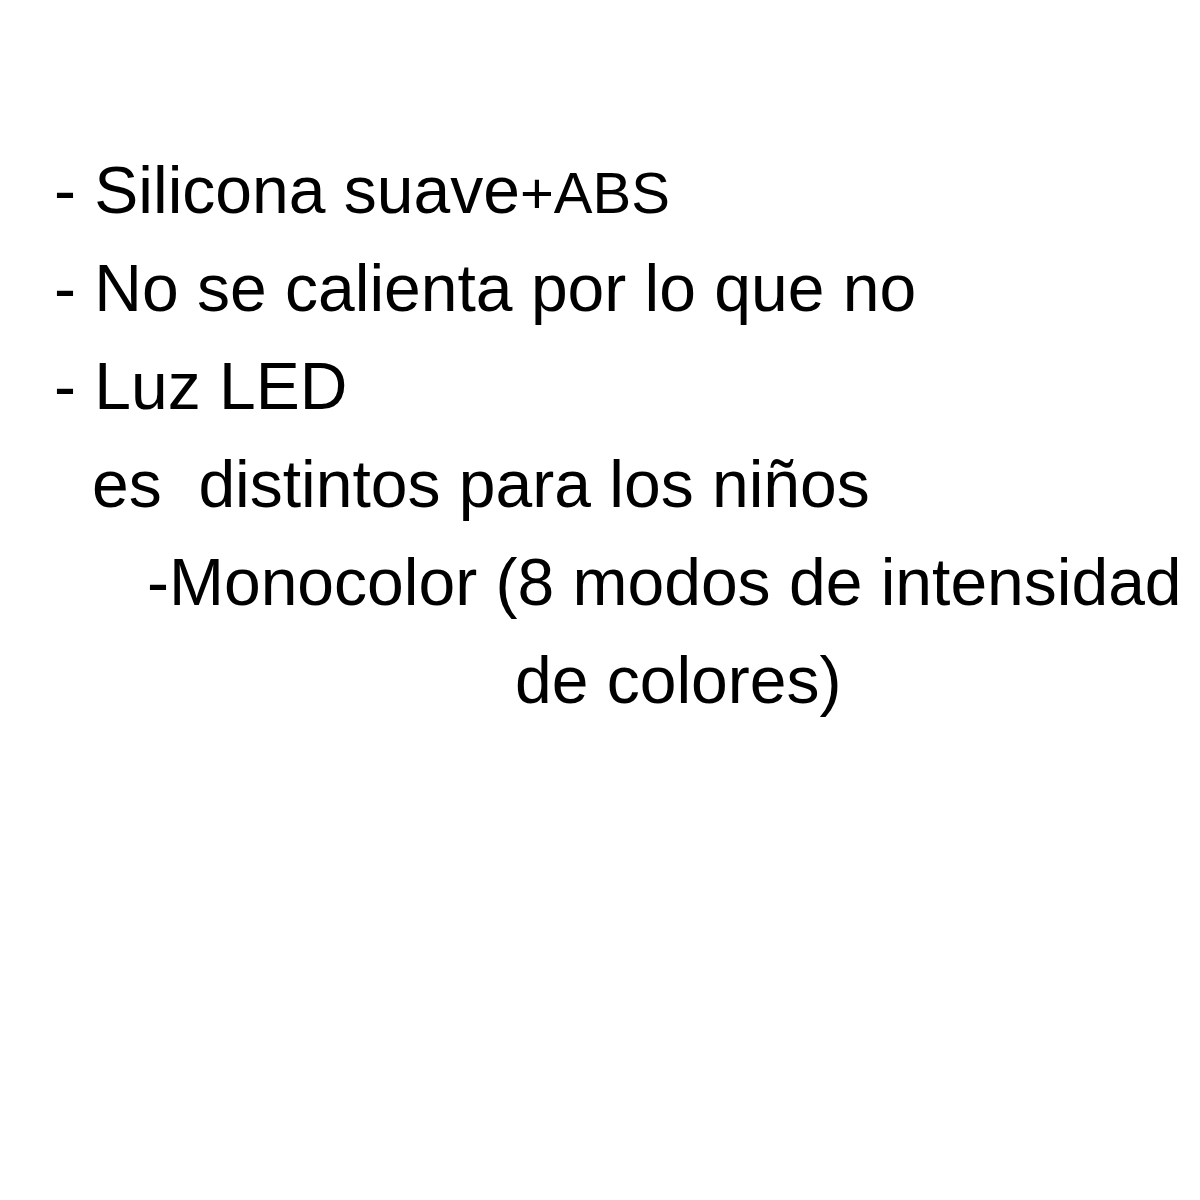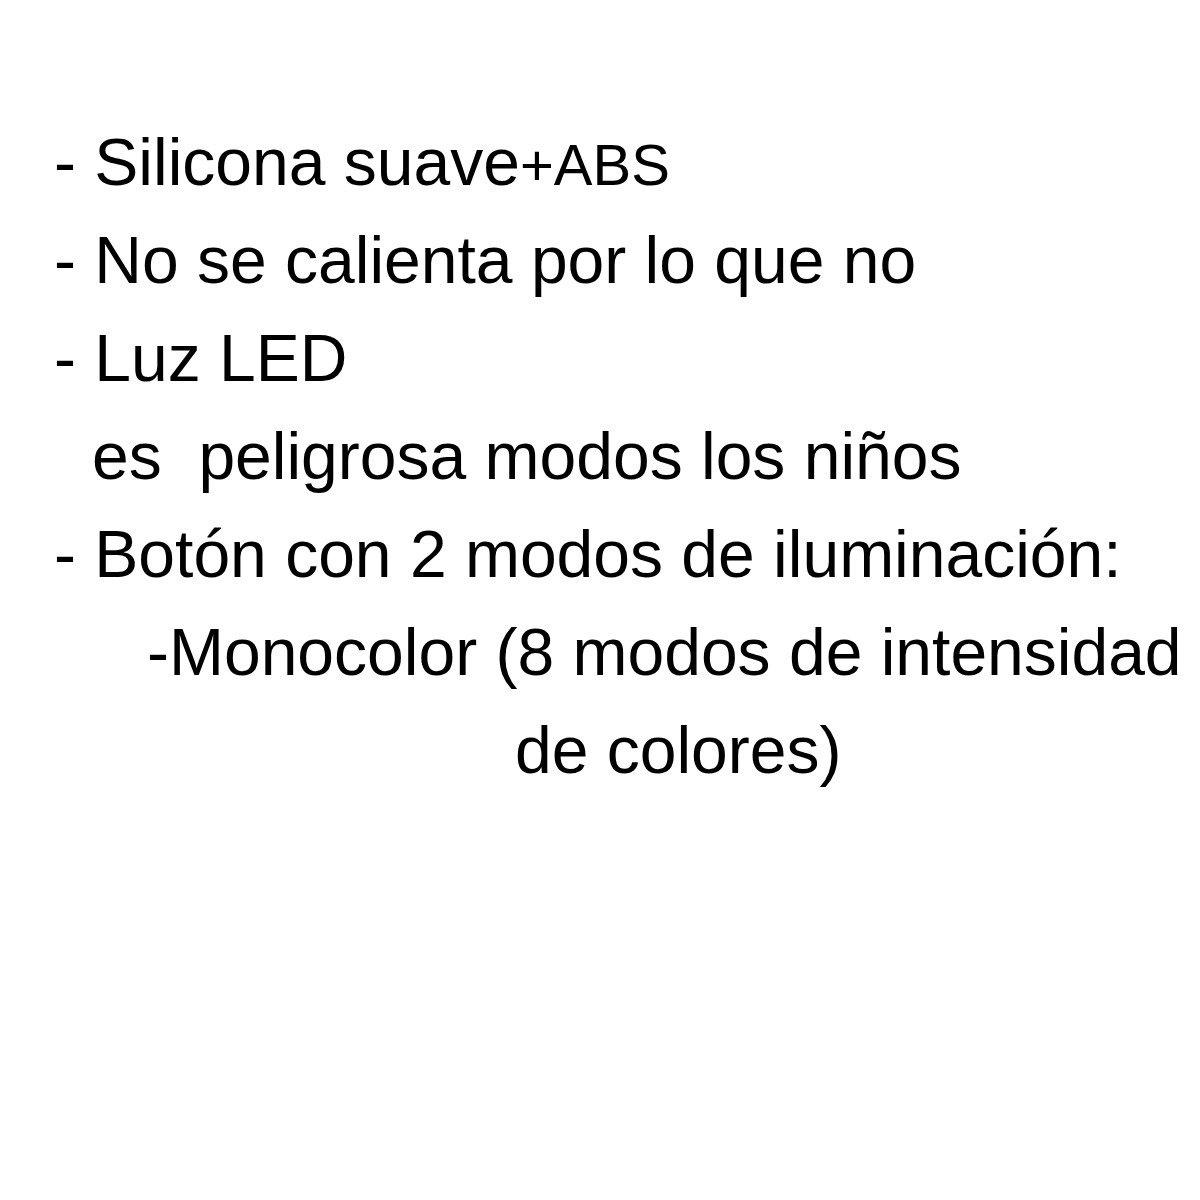--- a/index.html
+++ b/index.html
@@ -11,20 +11,21 @@
     position: relative;
     width: 1200px;
     height: 1200px;
     background: #ffffff;
     color: #000000;
     font-family: "Liberation Sans", "DejaVu Sans", sans-serif;
     overflow: hidden;
   }
   .text-block {
     padding: 113px 0 0 54px;
+    margin-top: 28px;
   }
   .line {
     font-size: 66px;
     line-height: 98px;
     height: 98px;
     white-space: pre;
     font-weight: 400;
   }
   .line.continuation {
     padding-left: 38px;
@@ -41,18 +42,17 @@
   }
 </style>
 </head>
 <body>
 
 <div class="page" style="background: rgb(255, 255, 255); color: rgb(0, 0, 0);">
   <div class="text-block">
       <div class="line"><span class="main">- Silicona suave</span><span class="suffix">+ABS</span></div>
       <div class="line"><span class="main">- No se calienta por lo que no</span></div>
       <div class="line"><span class="main">- Luz LED</span></div>
-      <div class="line continuation"><span class="main">es  peligrosa modos los niños</span></div>
-      <div class="line"><span class="main">- Botón con 2 modos de iluminación:</span></div>
+      <div class="line continuation"><span class="main">es  distintos para los niños</span></div>
       <div class="line sub"><span class="main">-Monocolor (8 modos de intensidad</span></div>
       <div class="line sub-center"><span class="main">de colores)</span></div>
     </div>
 </div>
 
 </body></html>

